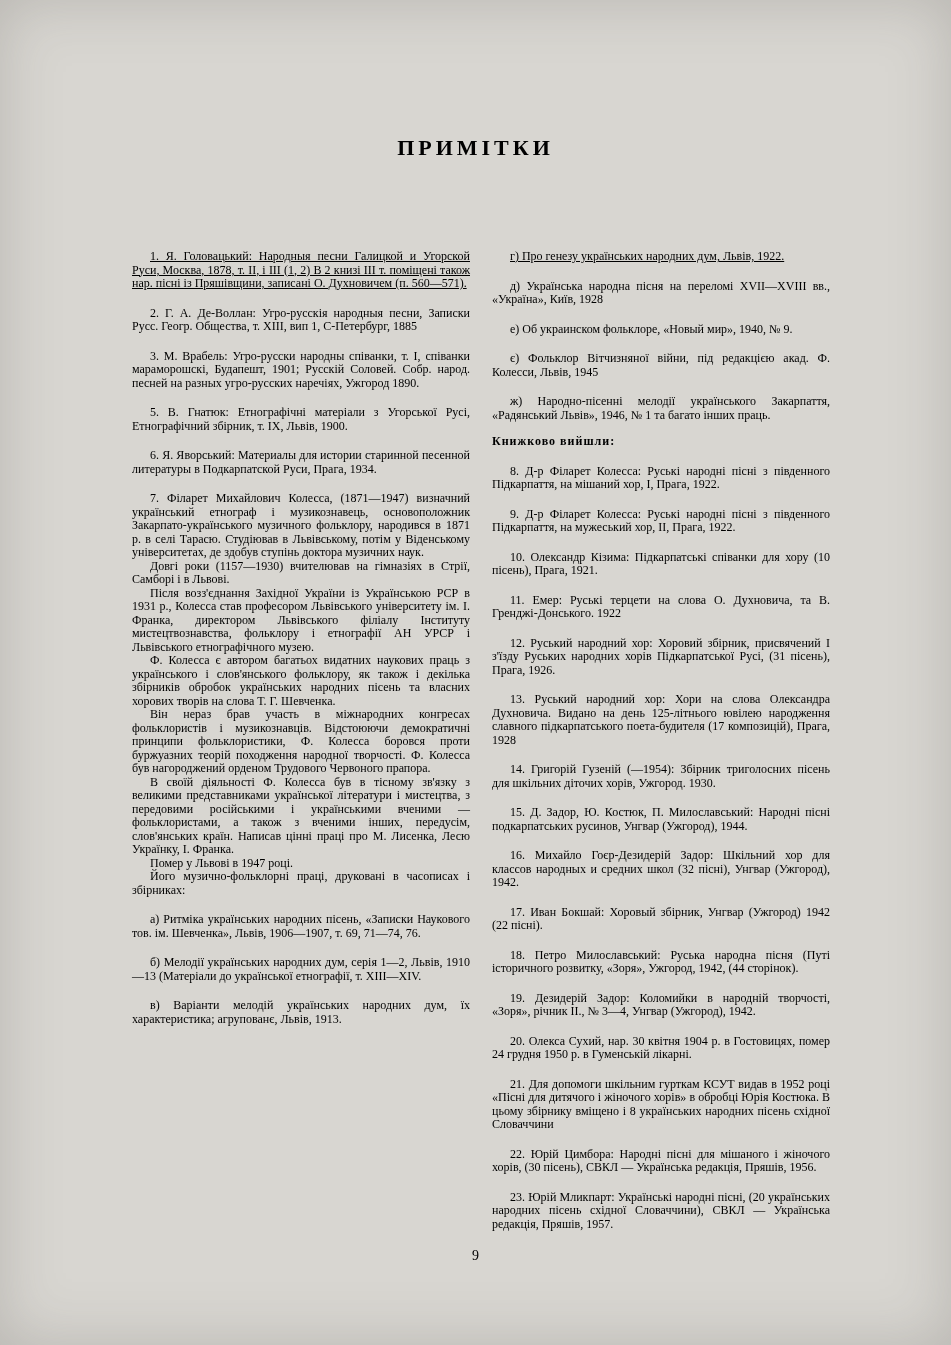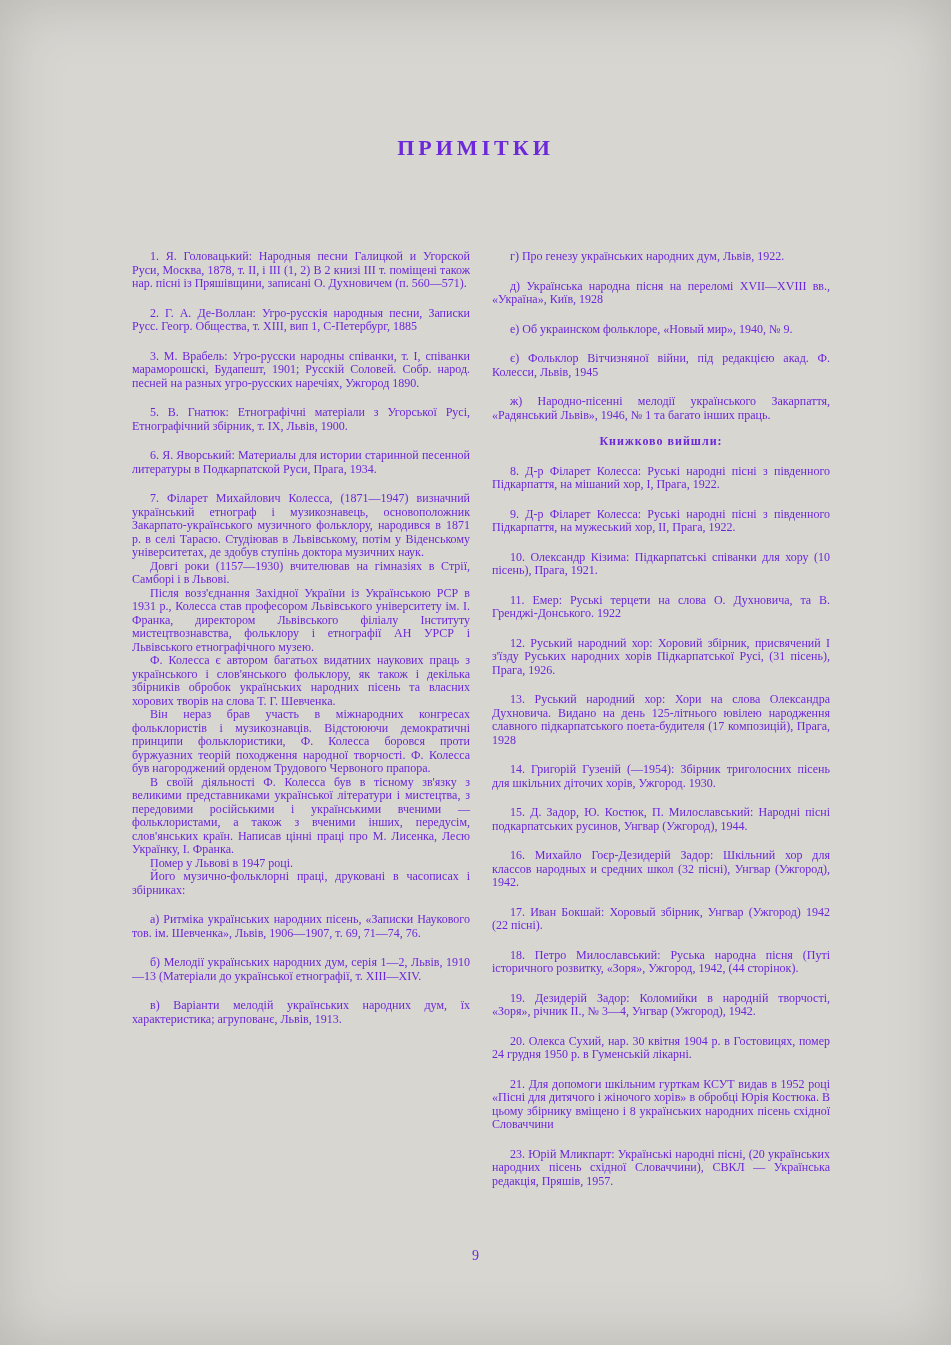--- a/index.html
+++ b/index.html
@@ -8,21 +8,21 @@
     background: #9b9995;
   }
   .page {
     position: relative;
     width: 951px;
     height: 1345px;
     margin: 0 auto;
     background: #d8d6d1;
     box-shadow: inset 0 0 60px rgba(90,88,82,0.25);
     font-family: "Liberation Serif", "DejaVu Serif", serif;
-    color: #6d28d9;
+    color: #000000;
     overflow: hidden;
   }
   .page-title {
     position: absolute;
     top: 135px;
     left: 0;
     width: 100%;
     text-align: center;
     font-size: 22px;
     font-weight: bold;
@@ -40,28 +40,27 @@
     width: 338px;
     font-size: 12px;
     line-height: 13.5px;
     text-align: justify;
   }
   .column p { margin: 0; }
   .column p.para {
     margin-top: 16px;
     text-indent: 18px;
   }
-  .column p.para:first-child { margin-top: 0; }
+  .column p.para:first-child { margin-top: 0; text-decoration: underline; }
   .column p.cont {
     text-indent: 18px;
   }
   .column p.heading {
     margin-top: 13px;
     margin-bottom: 10px;
-    text-align: center;
     text-indent: 0;
     font-weight: bold;
     letter-spacing: 1px;
   }
   .page-number {
     position: absolute;
     top: 1248px;
     left: 0;
     width: 100%;
     text-align: center;
@@ -108,19 +107,20 @@
         <p class="para">12. Руський народний хор: Хоровий збірник, присвячений I з'їзду Руських народних хорів Підкарпатської Русі, (31 пісень), Прага, 1926.</p>
         <p class="para">13. Руський народний хор: Хори на слова Олександра Духновича. Видано на день 125-літнього ювілею народження славного підкарпатського поета-будителя (17 композицій), Прага, 1928</p>
         <p class="para">14. Григорій Гузеній (—1954): Збірник триголосних пісень для шкільних діточих хорів, Ужгород. 1930.</p>
         <p class="para">15. Д. Задор, Ю. Костюк, П. Милославський: Народні пісні подкарпатських русинов, Унгвар (Ужгород), 1944.</p>
         <p class="para">16. Михайло Гоєр-Дезидерій Задор: Шкільний хор для классов народных и средних школ (32 пісні), Унгвар (Ужгород), 1942.</p>
         <p class="para">17. Иван Бокшай: Хоровый збірник, Унгвар (Ужгород) 1942 (22 пісні).</p>
         <p class="para">18. Петро Милославський: Руська народна пісня (Путі історичного розвитку, «Зоря», Ужгород, 1942, (44 сторінок).</p>
         <p class="para">19. Дезидерій Задор: Коломийки в народній творчості, «Зоря», річник II., № 3—4, Унгвар (Ужгород), 1942.</p>
         <p class="para">20. Олекса Сухий, нар. 30 квітня 1904 р. в Гостовицях, помер 24 грудня 1950 р. в Гуменській лікарні.</p>
         <p class="para">21. Для допомоги шкільним гурткам КСУТ видав в 1952 році «Пісні для дитячого і жіночого хорів» в обробці Юрія Костюка. В цьому збірнику вміщено і 8 українських народних пісень східної Словаччини</p>
+        <p class="para">22. Юрій Цимбора: Народні пісні для мішаного і жіночого хорів, (30 пісень), СВКЛ — Українська редакція, Пряшів, 1956.</p>
         <p class="para">23. Юрій Мликпарт: Українські народні пісні, (20 українських народних пісень східної Словаччини), СВКЛ — Українська редакція, Пряшів, 1957.</p>
       </div>
   </div>
 
   <div class="page-number">9</div>
 
 </div>
 
 </body></html>

